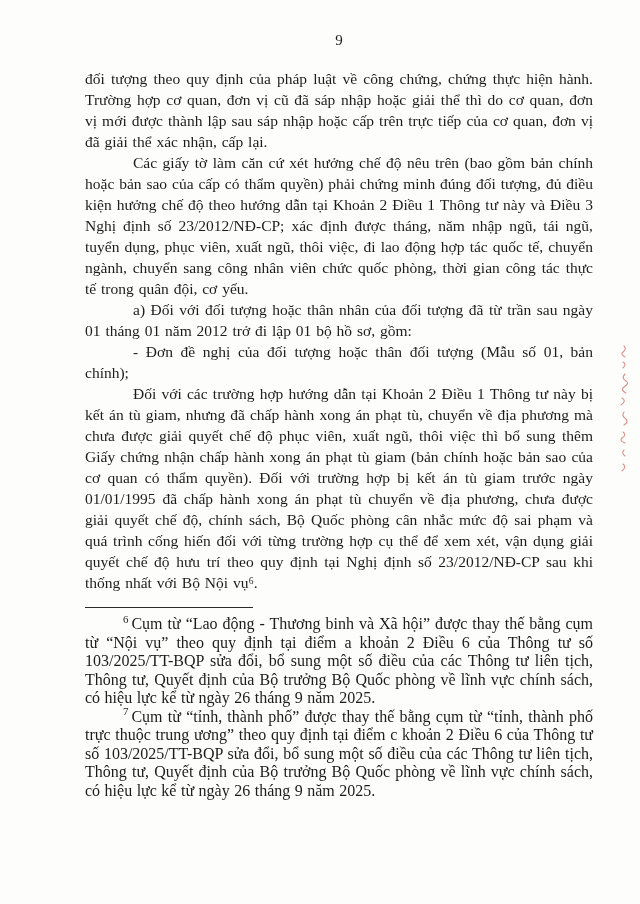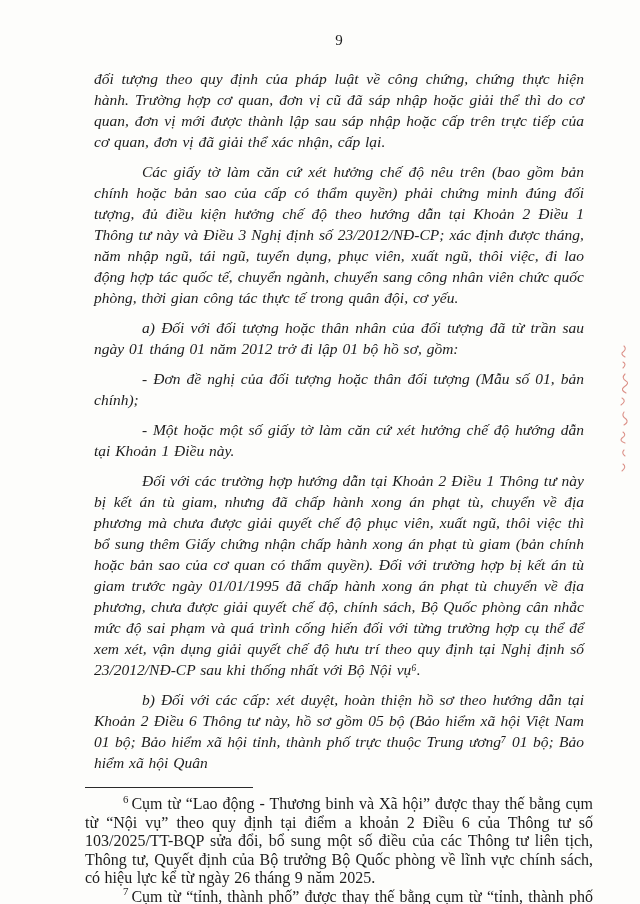--- a/index.html
+++ b/index.html
@@ -19,27 +19,26 @@
     box-sizing: border-box;
     padding: 30px 47px 0 85px;
   }
   .page-number {
     text-align: center;
     font-size: 15px;
     line-height: 21px;
     margin: 0 0 17px 0;
   }
   .body-text p {
-    margin: 9px;
+    margin: 0;
     font-size: 15.5px;
     line-height: 21px;
     text-align: justify;
     text-indent: 48px;
     word-spacing: 1px;
-    font-style: italic;
   }
   .body-text p.noindent {
     text-indent: 0;
   }
   .footnote-divider {
     border: none;
     border-top: 1.4px solid #2a2a2a;
     width: 168px;
     margin: 14px 0 7px 0;
   }
@@ -71,23 +70,21 @@
 
 <div class="page">
 
   <div class="page-number">9</div>
 
   <div class="body-text">
     <p class="noindent">đối tượng theo quy định của pháp luật về công chứng, chứng thực hiện hành. Trường hợp cơ quan, đơn vị cũ đã sáp nhập hoặc giải thể thì do cơ quan, đơn vị mới được thành lập sau sáp nhập hoặc cấp trên trực tiếp của cơ quan, đơn vị đã giải thể xác nhận, cấp lại.</p>
     <p>Các giấy tờ làm căn cứ xét hưởng chế độ nêu trên (bao gồm bản chính hoặc bản sao của cấp có thẩm quyền) phải chứng minh đúng đối tượng, đủ điều kiện hưởng chế độ theo hướng dẫn tại Khoản 2 Điều 1 Thông tư này và Điều 3 Nghị định số 23/2012/NĐ-CP; xác định được tháng, năm nhập ngũ, tái ngũ, tuyển dụng, phục viên, xuất ngũ, thôi việc, đi lao động hợp tác quốc tế, chuyển ngành, chuyển sang công nhân viên chức quốc phòng, thời gian công tác thực tế trong quân đội, cơ yếu.</p>
     <p>a) Đối với đối tượng hoặc thân nhân của đối tượng đã từ trần sau ngày 01 tháng 01 năm 2012 trở đi lập 01 bộ hồ sơ, gồm:</p>
     <p>- Đơn đề nghị của đối tượng hoặc thân đối tượng (Mẫu số 01, bản chính);</p>
-    <p>- Một hoặc một số giấy tờ làm căn cứ xét hưởng chế độ hướng dẫn tại Khoản 1 Điều này.</p>
     <p>Đối với các trường hợp hướng dẫn tại Khoản 2 Điều 1 Thông tư này bị kết án tù giam, nhưng đã chấp hành xong án phạt tù, chuyển về địa phương mà chưa được giải quyết chế độ phục viên, xuất ngũ, thôi việc thì bổ sung thêm Giấy chứng nhận chấp hành xong án phạt tù giam (bản chính hoặc bản sao của cơ quan có thẩm quyền). Đối với trường hợp bị kết án tù giam trước ngày 01/01/1995 đã chấp hành xong án phạt tù chuyển về địa phương, chưa được giải quyết chế độ, chính sách, Bộ Quốc phòng cân nhắc mức độ sai phạm và quá trình cống hiến đối với từng trường hợp cụ thể để xem xét, vận dụng giải quyết chế độ hưu trí theo quy định tại Nghị định số 23/2012/NĐ-CP sau khi thống nhất với Bộ Nội vụ⁶.</p>
-    <p>b) Đối với các cấp: xét duyệt, hoàn thiện hồ sơ theo hướng dẫn tại Khoản 2 Điều 6 Thông tư này, hồ sơ gồm 05 bộ (Bảo hiểm xã hội Việt Nam 01 bộ; Bảo hiểm xã hội tỉnh, thành phố trực thuộc Trung ương⁷ 01 bộ; Bảo hiểm xã hội Quân</p>
   </div>
 
   <hr class="footnote-divider">
 
   <div class="footnotes">
     <p><sup>6</sup><span>Cụm từ “Lao động - Thương binh và Xã hội” được thay thế bằng cụm từ “Nội vụ” theo quy định tại điểm a khoản 2 Điều 6 của Thông tư số 103/2025/TT-BQP sửa đổi, bổ sung một số điều của các Thông tư liên tịch, Thông tư, Quyết định của Bộ trưởng Bộ Quốc phòng về lĩnh vực chính sách, có hiệu lực kể từ ngày 26 tháng 9 năm 2025.</span></p>
     <p><sup>7</sup><span>Cụm từ “tỉnh, thành phố” được thay thế bằng cụm từ “tỉnh, thành phố trực thuộc trung ương” theo quy định tại điểm c khoản 2 Điều 6 của Thông tư số 103/2025/TT-BQP sửa đổi, bổ sung một số điều của các Thông tư liên tịch, Thông tư, Quyết định của Bộ trưởng Bộ Quốc phòng về lĩnh vực chính sách, có hiệu lực kể từ ngày 26 tháng 9 năm 2025.</span></p>
   </div>
 
   <svg class="margin-mark" viewBox="0 0 20 140" xmlns="http://www.w3.org/2000/svg" aria-hidden="true">

